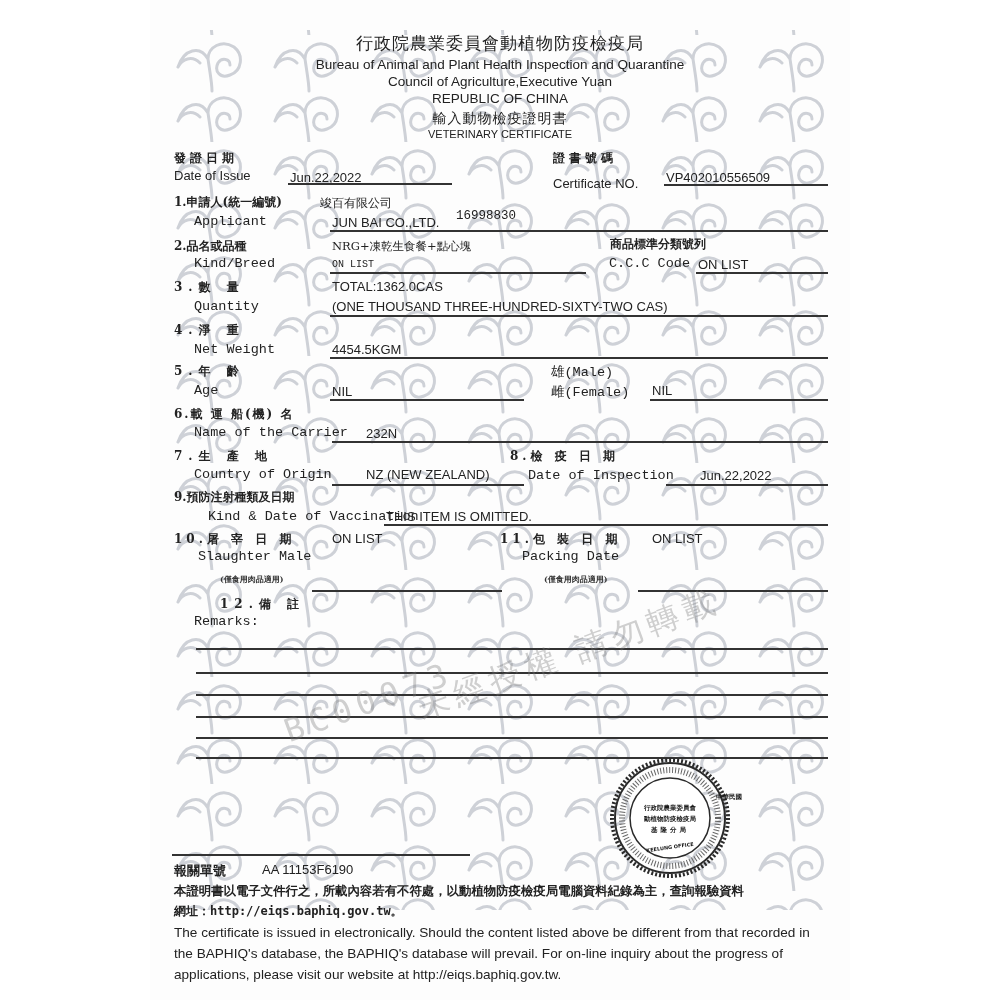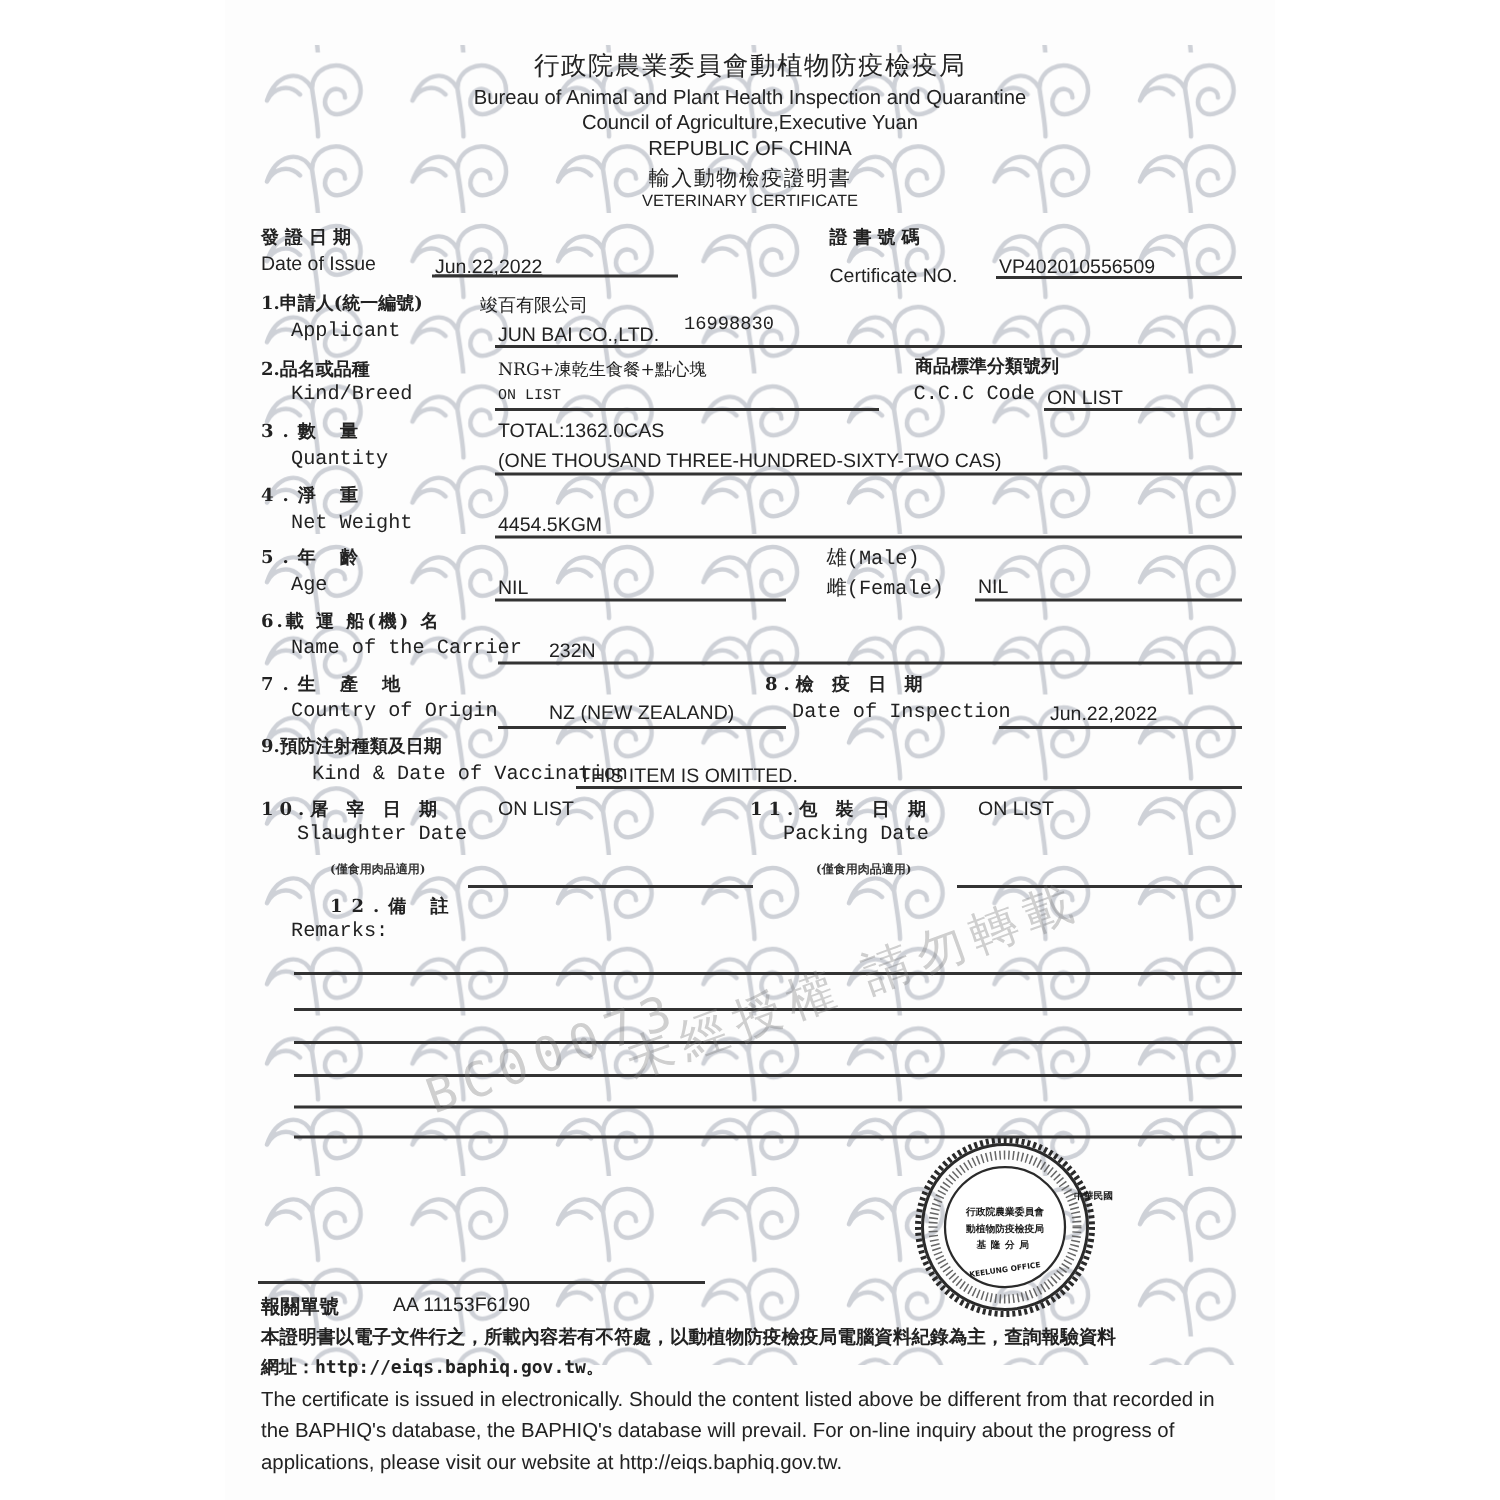--- a/index.html
+++ b/index.html
@@ -118,21 +118,21 @@
 <div class="abs val" style="left:700px; top:468px;">Jun.22,2022</div>
 <div class="line" style="left:666px; top:484px; width:162px;"></div>
 
 <div class="abs lbl-zh2" style="left:174px; top:489px;">9.預防注射種類及日期</div>
 <div class="abs lbl-mono" style="left:208px; top:509px;">Kind &amp; Date of Vaccination</div>
 <div class="abs val" style="left:386px; top:509px;">THIS ITEM IS OMITTED.</div>
 <div class="line" style="left:384px; top:524px; width:444px;"></div>
 
 <div class="abs lbl-zh2" style="left:174px; top:531px; letter-spacing:4px;">10.屠 宰 日 期</div>
 <div class="abs val" style="left:332px; top:531px;">ON LIST</div>
-<div class="abs lbl-mono" style="left:198px; top:549px;">Slaughter Date</div>
+<div class="abs lbl-mono" style="left:198px; top:549px;">Slaughter Male</div>
 <div class="abs small-note" style="left:220px; top:574px;">(僅食用肉品適用)</div>
 <div class="line" style="left:312px; top:590px; width:190px;"></div>
 
 <div class="abs lbl-zh2" style="left:500px; top:531px; letter-spacing:4px;">11.包 裝 日 期</div>
 <div class="abs val" style="left:652px; top:531px;">ON LIST</div>
 <div class="abs lbl-mono" style="left:522px; top:549px;">Packing Date</div>
 <div class="abs small-note" style="left:544px; top:574px;">(僅食用肉品適用)</div>
 <div class="line" style="left:638px; top:590px; width:190px;"></div>
 
 <div class="abs lbl-zh2" style="left:174px; top:596px; letter-spacing:6px;margin-left:46px;">12.備   註</div>

